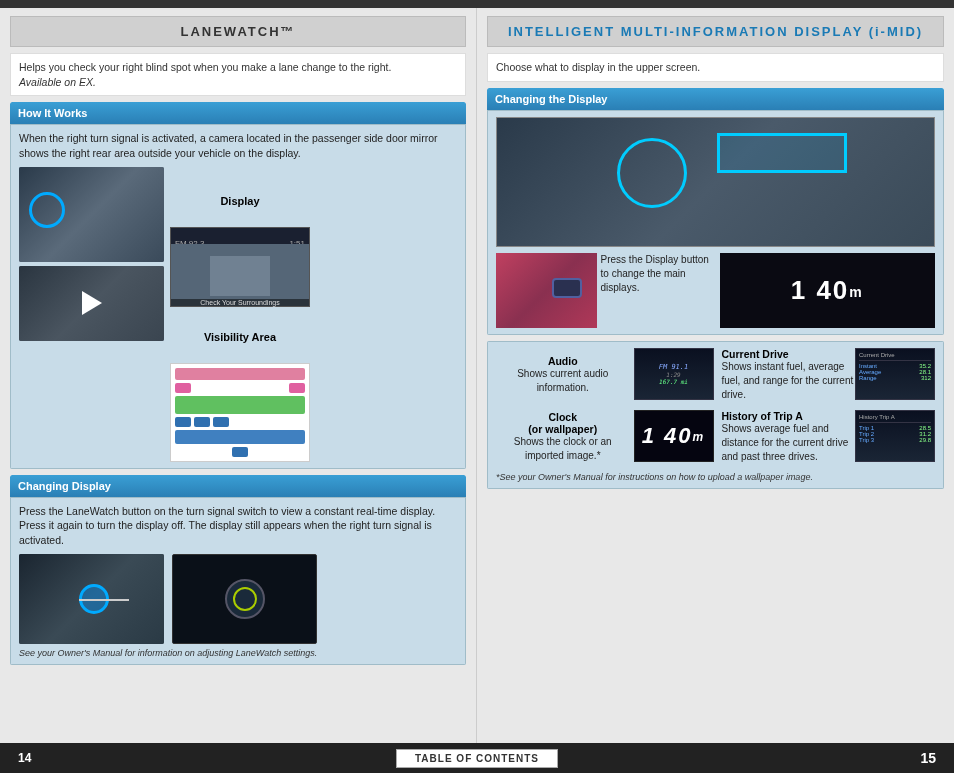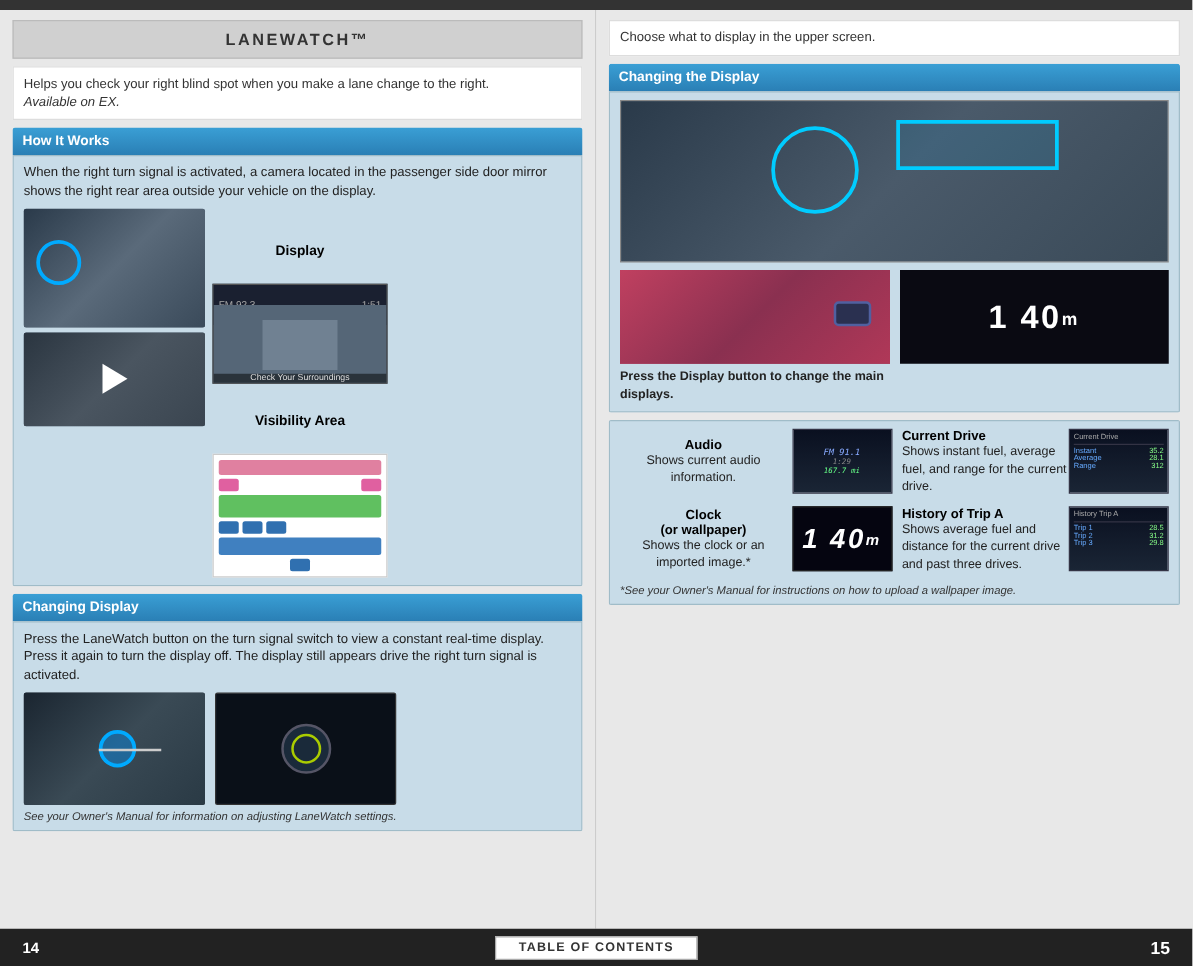--- a/index.html
+++ b/index.html
@@ -228,24 +228,23 @@
     }
 
     .changing-display-bottom {
       display: flex;
       gap: 8px;
       margin-top: 6px;
     }
 
     .changing-display-left {
       display: flex;
-      flex-direction: column;
+      flex-direction: row;
       gap: 4px;
       flex: 1;
-      font-weight: bold;
     }
 
     .changing-display-img-small {
       width: 100%;
       height: 75px;
       background: linear-gradient(135deg, #c04060 0%, #8a3050 100%);
     }
 
     .changing-display-text {
       font-size: 10px;
@@ -471,21 +470,21 @@
               </div>
             </div>
           </div>
         </div>
       </div>
     </div>
 
     <div class="section-wrapper">
       <div class="right-section-header">Changing Display</div>
       <div class="right-section-body">
-        <div class="how-it-works-content">Press the LaneWatch button on the turn signal switch to view a constant real-time display. Press it again to turn the display off. The display still appears drive the right turn signal is activated.</div>
+        <div class="how-it-works-content">Press the LaneWatch button on the turn signal switch to view a constant real-time display. Press it again to turn the display off. The display still appears when the right turn signal is activated.</div>
         <div class="lanewatch-images">
           <div class="img-placeholder img-interior" style="position:relative;">
             <div style="position:absolute;width:100%;height:100%;background:linear-gradient(135deg,#1a2530,#3a4a55,#2a3a45);"></div>
 
             <div style="position:absolute;width:30px;height:30px;border-radius:50%;background:rgba(0,150,255,0.4);border:3px solid #00aaff;top:30px;left:60px;"></div>
             <div style="position:absolute;width:50px;height:2px;background:#ccc;top:45px;left:60px;"></div>
           </div>
           <div class="img-placeholder img-dark" style="position:relative;border:1px solid #333;">
             <div style="position:absolute;width:100%;height:100%;background:#0a1018;"></div>
 
@@ -494,20 +493,21 @@
           </div>
         </div>
         <div class="caption-small">See your Owner's Manual for information on adjusting LaneWatch settings.</div>
       </div>
     </div>
 
   </div>
 
   <div class="right-page">
 
+    <div class="section-title-right">INTELLIGENT MULTI-INFORMATION DISPLAY (i-MID)</div>
 
     <div class="intro-box">
       <span>Choose what to display in the upper screen.</span>
     </div>
 
     <div class="section-wrapper">
       <div class="right-section-header">Changing the Display</div>
       <div class="right-section-body">
 
         <div class="main-dash-img">

